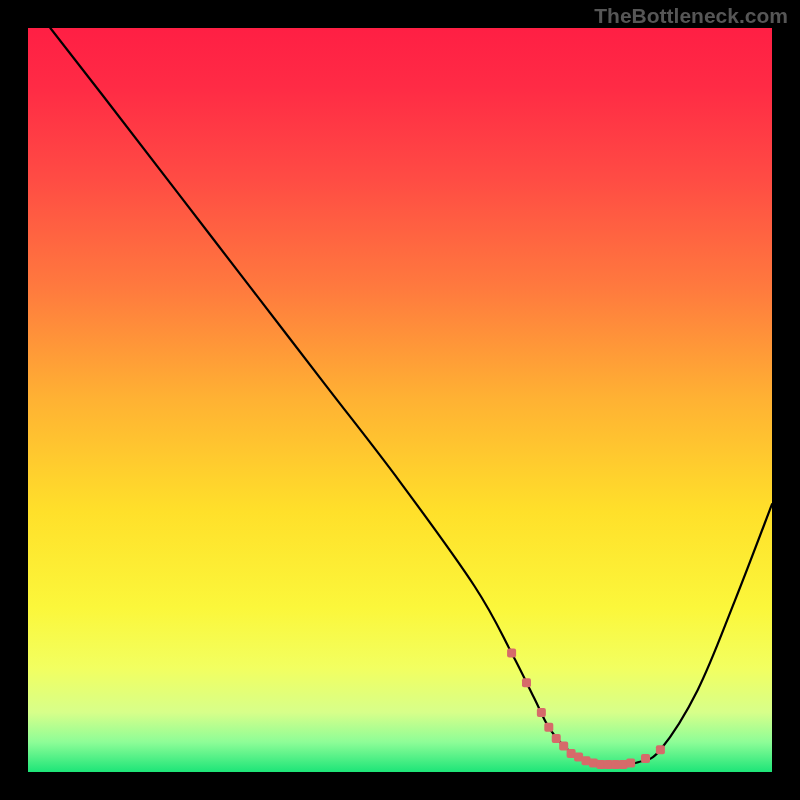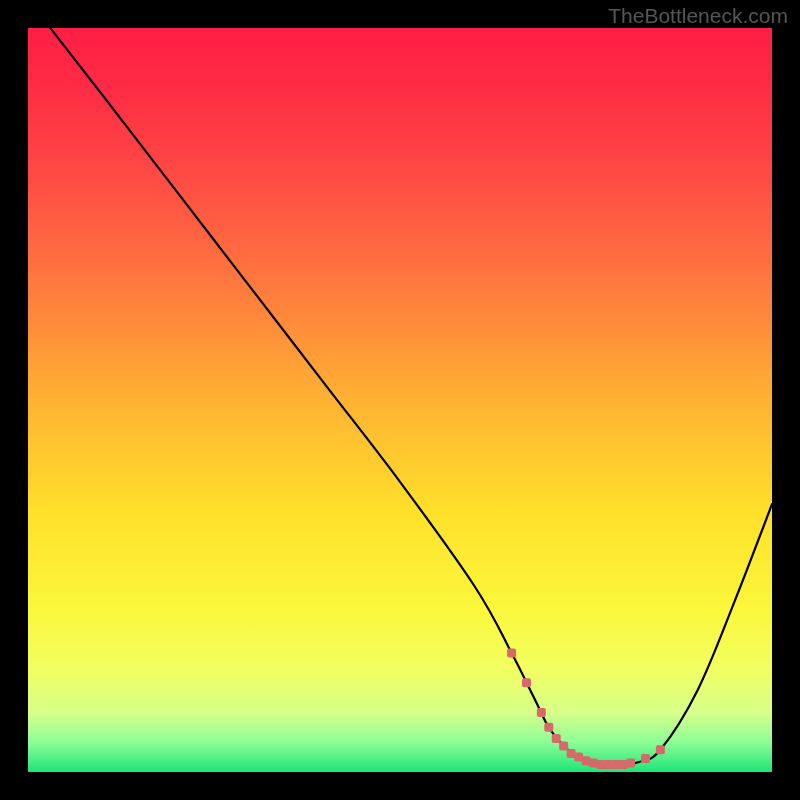--- a/index.html
+++ b/index.html
@@ -17,21 +17,21 @@
     width: 744px;
     height: 744px;
     background: #000;
   }
   .watermark {
     position: absolute;
     top: 4px;
     right: 12px;
     font-family: Arial, Helvetica, sans-serif;
     font-size: 21px;
-    font-weight: normal;
+    font-weight: bold;
     color: #565656;
     letter-spacing: 0px;
     z-index: 10;
   }
   svg {
     display: block;
   }
 </style>
 </head>
 <body>

